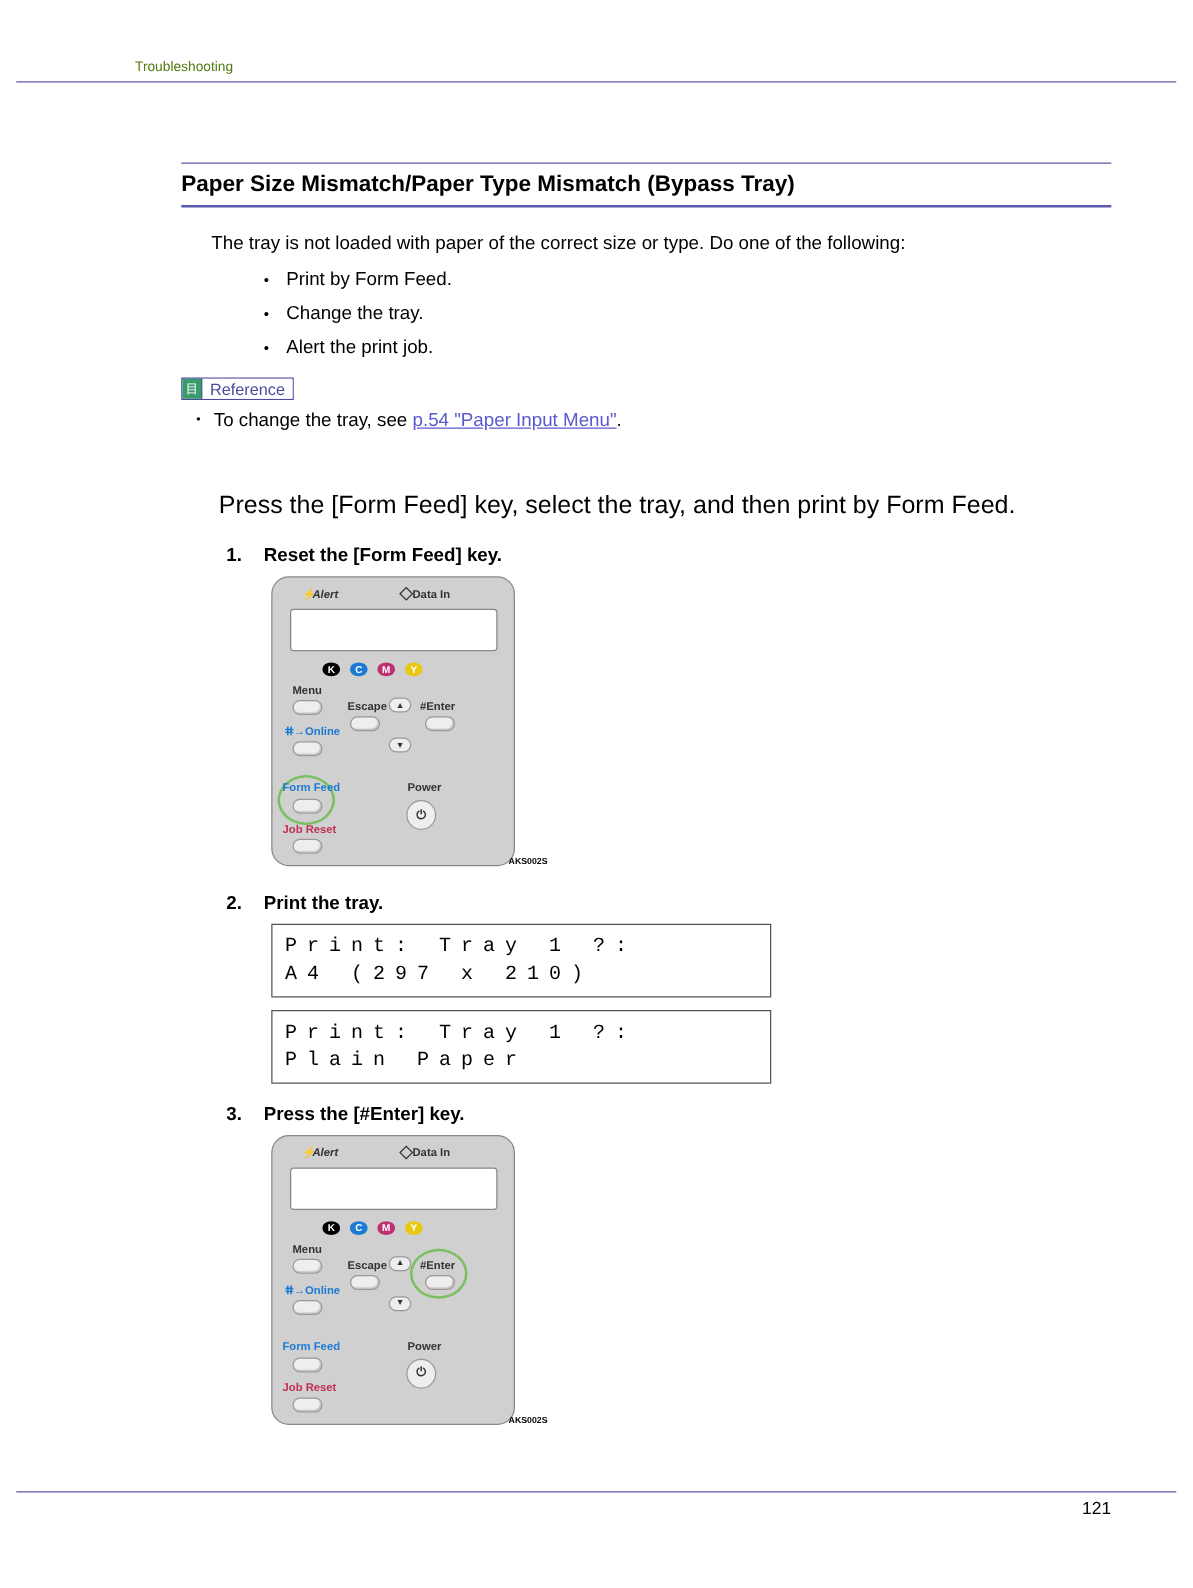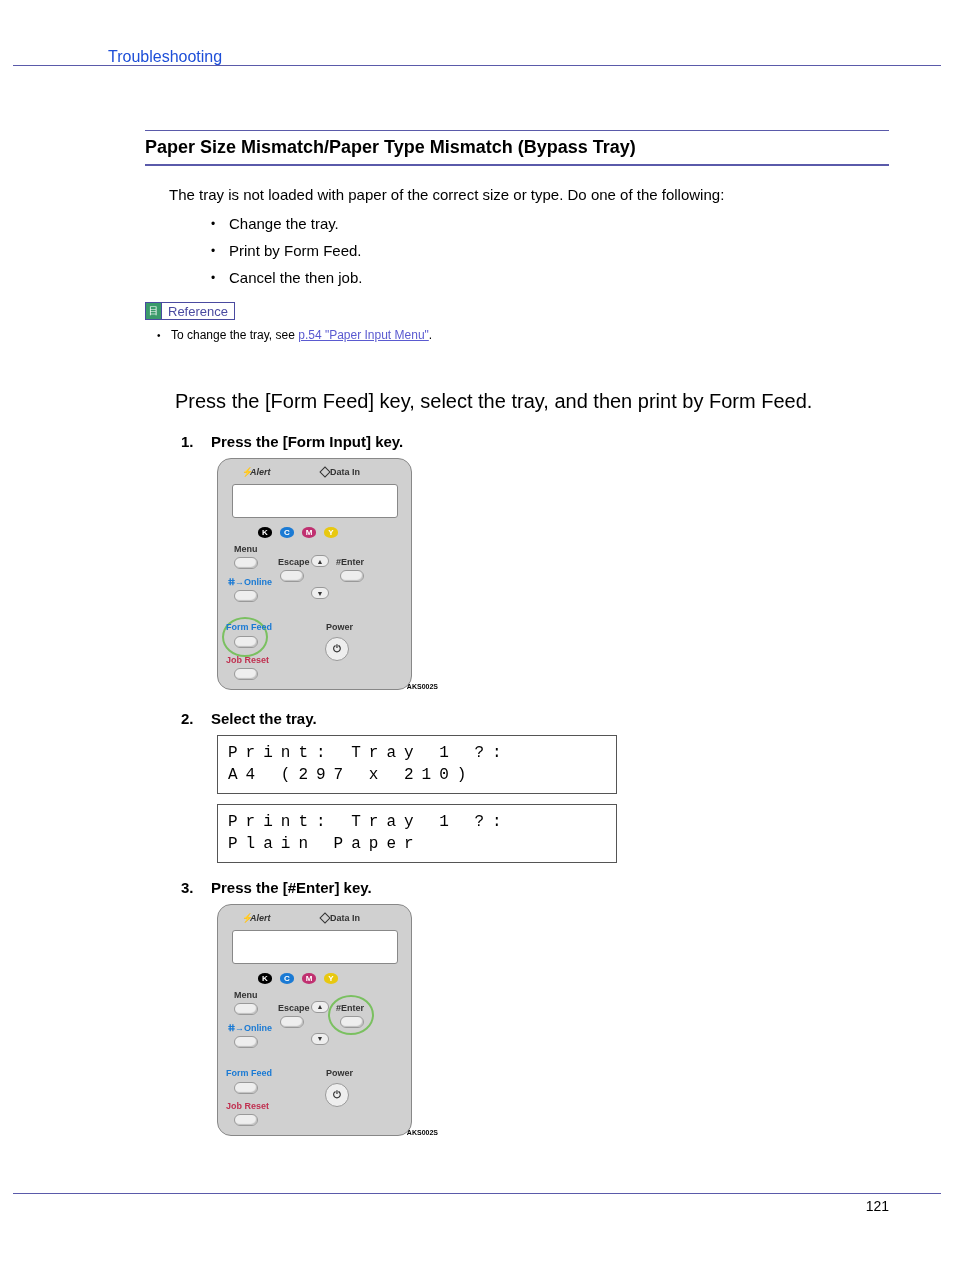--- a/index.html
+++ b/index.html
@@ -15,22 +15,22 @@
     position: absolute;
     top: 65px;
     left: 13px;
     right: 13px;
     border-top: 1px solid #5a5aaa;
   }
   .header-text {
     position: absolute;
     top: 48px;
     left: 108px;
-    font-size: 16px;
-    color: #1d4ed8;
+    font-size: 11px;
+    color: #4d7c0f;
   }
   .content {
     position: absolute;
     top: 130px;
     left: 145px;
     right: 65px;
   }
   .main-heading {
     font-size: 18px;
     font-weight: bold;
@@ -82,21 +82,21 @@
   }
   .ref-text {
     color: #4a4aa0;
     font-size: 13px;
     padding: 0 6px;
     background: #fff;
     display: flex;
     align-items: center;
   }
   .ref-note {
-    font-size: 12px;
+    font-size: 15px;
     margin-left: 12px;
     margin-top: 4px;
     margin-bottom: 30px;
     position: relative;
     padding-left: 14px;
   }
   .ref-note::before {
     content: "•";
     position: absolute;
     left: 0;
@@ -220,39 +220,39 @@
 <div class="header-text">Troubleshooting</div>
 <div class="header-bar"></div>
 
 <div class="content">
 
   <h2 class="main-heading">Paper Size Mismatch/Paper Type Mismatch (Bypass Tray)</h2>
 
   <p class="intro-text">The tray is not loaded with paper of the correct size or type. Do one of the following:</p>
 
   <ul class="bullet-list">
+    <li>Print by Form Feed.</li>
     <li>Change the tray.</li>
-    <li>Print by Form Feed.</li>
-    <li>Cancel the then job.</li>
+    <li>Alert the print job.</li>
   </ul>
 
   <div class="ref-badge">
     <span class="ref-icon">目</span>
     <span class="ref-text">Reference</span>
   </div>
   <div class="ref-note">
     <span>To change the tray, see </span><a href="#" class="ref-link">p.54 "Paper Input Menu"</a><span>.</span>
   </div>
 
   <p class="step-desc">Press the [Form Feed] key, select the tray, and then print by Form Feed.</p>
 
   <ol class="step-list">
 
     <li>
-      <div class="step-title">Press the [Form Input] key.</div>
+      <div class="step-title">Reset the [Form Feed] key.</div>
       <div class="panel-wrap">
         <div class="panel">
           <span class="alert-ic">⚡</span>
           <span class="alert-lbl">Alert</span>
           <span class="datain-ic"></span>
           <span class="datain-lbl">Data In</span>
           <div class="screen"></div>
           <div class="toners">
             <div class="toner tk">K</div>
             <div class="toner tc">C</div>
@@ -275,21 +275,21 @@
           <span class="lbl" style="top:196px;left:8px;color:#c03050;">Job Reset</span>
           <div class="btn-oval" style="top:209px;left:16px;"></div>
           <span class="lbl" style="top:163px;left:108px;">Power</span>
           <div class="btn-round" style="top:178px;left:107px;">⏻</div>
         </div>
         <span class="panel-tag">AKS002S</span>
       </div>
     </li>
 
     <li>
-      <div class="step-title">Select the tray.</div>
+      <div class="step-title">Print the tray.</div>
       <div class="lcd-box">
         <div>Print: Tray 1 ?:</div>
         <div>A4 (297 x 210)</div>
       </div>
       <div class="lcd-box">
         <div>Print: Tray 1 ?:</div>
         <div>Plain Paper</div>
       </div>
     </li>
 

